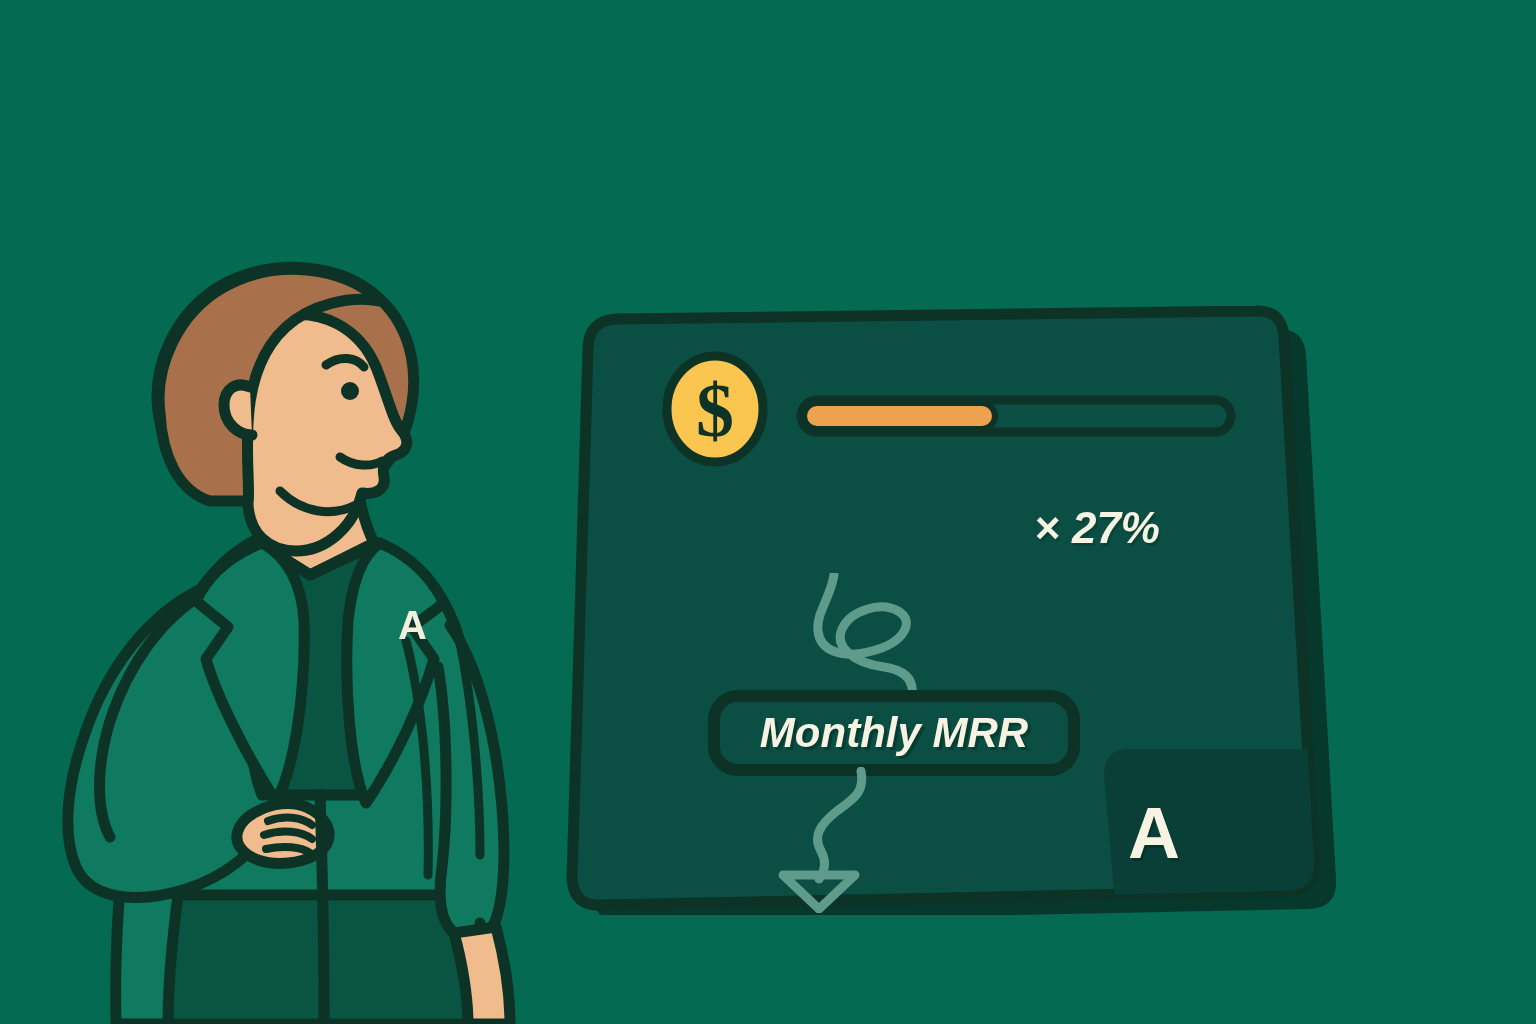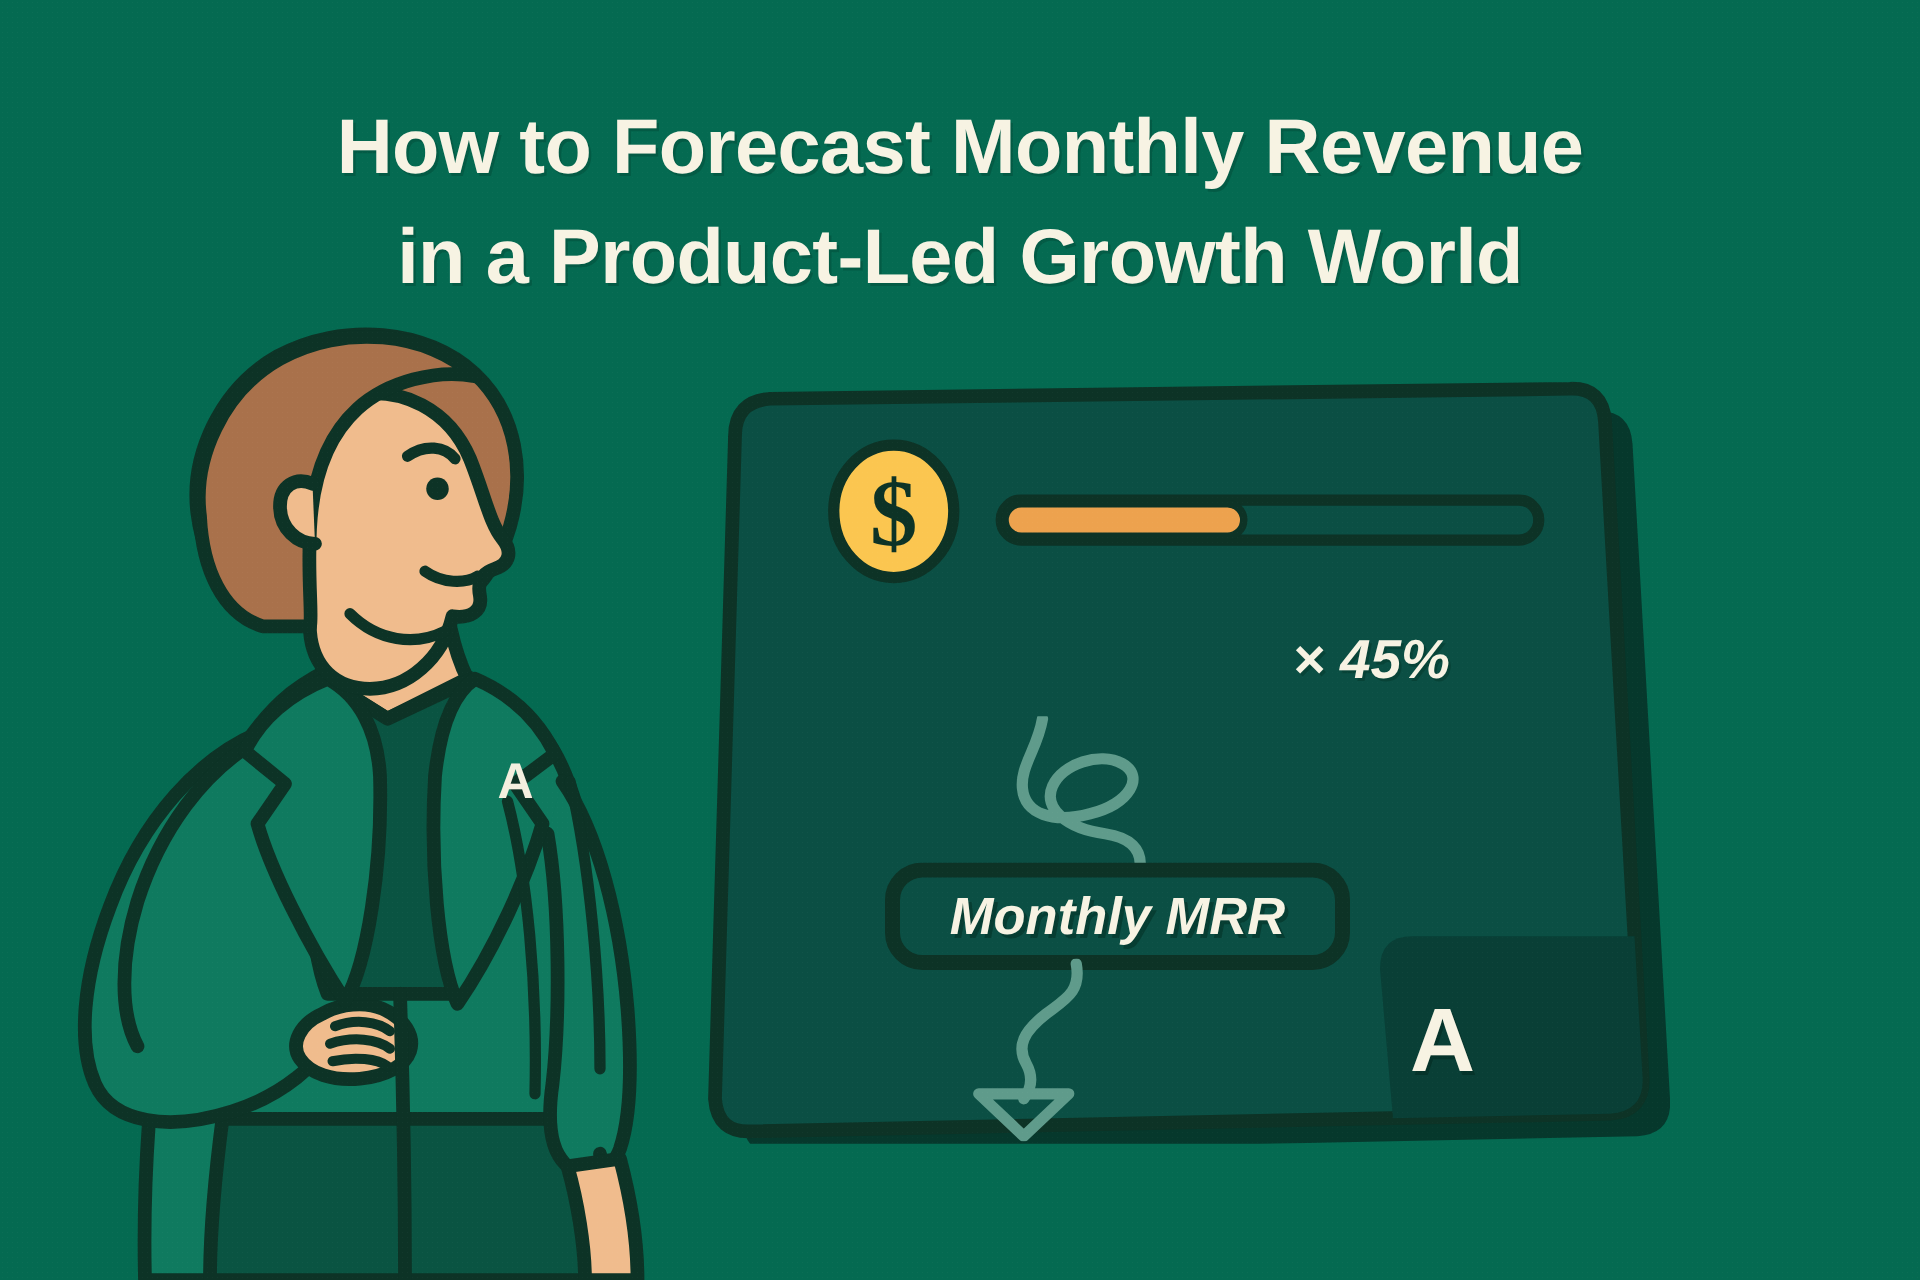--- a/index.html
+++ b/index.html
@@ -178,24 +178,20 @@
     background-image:
       radial-gradient(rgba(255,255,255,0.6) 0.5px, transparent 0.6px);
     background-size: 4px 4px;
   }
 </style>
 </head>
 <body>
 
 <div id="stage">
 
-  <div id="title-block">
-    <div class="title-line">How to Forecast Monthly Revenue</div>
-    <div class="title-line">in a Product-Led Growth World</div>
-  </div>
 
   <div id="card-wrap">
     <svg id="card-svg" width="780" height="610" viewBox="0 0 780 610">
       <defs>
         <clipPath id="cardClip">
           <path d="M 32 44 Q 32 16 60 14 L 700 6 Q 726 5 728 32 L 758 556
                    Q 760 584 732 586 L 46 600 Q 18 602 16 574 Z"></path>
         </clipPath>
       </defs>
 
@@ -220,21 +216,21 @@
         <ellipse cx="55" cy="59" rx="48" ry="53" fill="#fbc650" stroke="#0d3326" stroke-width="9"></ellipse>
         <text x="55" y="86" text-anchor="middle" font-family="Liberation Serif, serif" font-weight="bold" font-size="76" fill="#0d3326">$</text>
       </svg>
 
       <svg id="progress" viewBox="0 0 440 42">
         <rect x="5" y="5" width="430" height="32" rx="16" ry="16" fill="#0b4f44" stroke="#0d3326" stroke-width="9"></rect>
         <rect x="8" y="8" width="191" height="26" rx="13" ry="13" fill="#eda24e" stroke="#0d3326" stroke-width="6"></rect>
       </svg>
 
 
-      <div id="multiplier">× 45%</div>
+      <div id="multiplier">× 27%</div>
 
       <svg id="squiggle-top" viewBox="0 0 180 126">
         <path d="M 48 2 C 44 26 30 40 32 58 C 34 78 56 86 86 78
                  C 118 70 130 48 112 38 C 94 28 64 38 56 56
                  C 48 74 68 90 98 94 C 118 97 128 106 126 122" fill="none" stroke="#5f9b8b" stroke-width="9" stroke-linecap="round"></path>
       </svg>
 
       <div id="pill-mrr">
         <svg viewBox="0 0 372 86" width="372" height="86">
           <rect x="6" y="6" width="360" height="74" rx="24" ry="24" fill="none" stroke="#0d3326" stroke-width="12"></rect>

